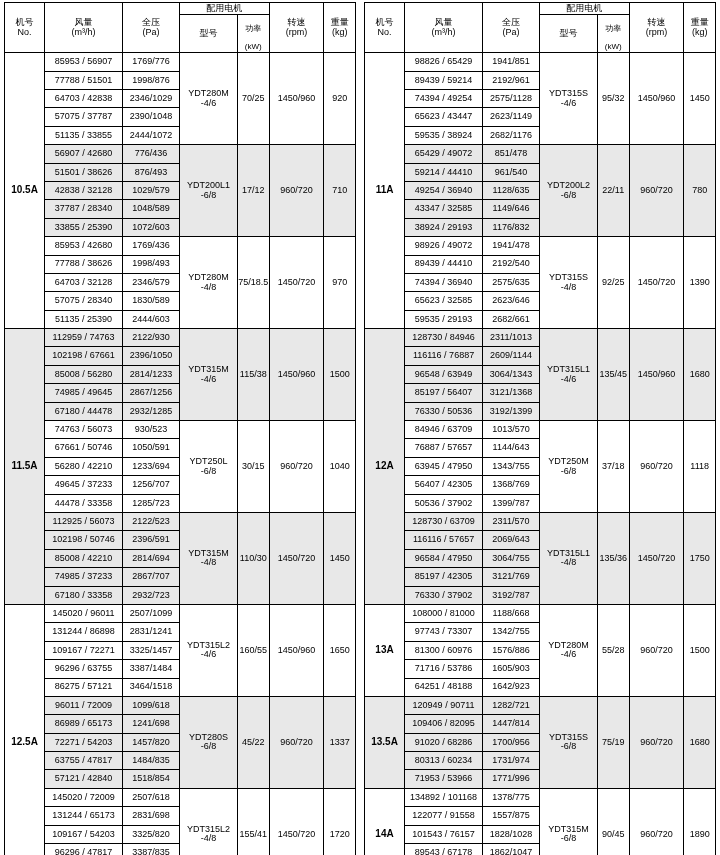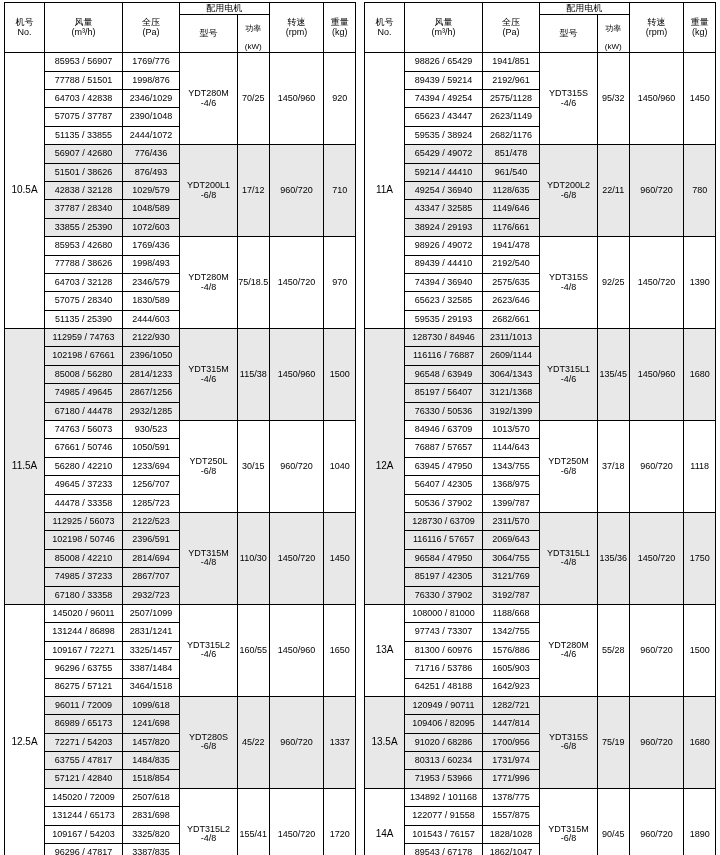--- a/index.html
+++ b/index.html
@@ -8,21 +8,21 @@
   .half{width:360px;height:855px;box-sizing:border-box;padding:2px 4px 8px 4px;}
   table{border-collapse:collapse;width:100%;table-layout:fixed;}
   td,th{border:1px solid #000;text-align:center;vertical-align:middle;font-size:9px;line-height:1.05;padding:0;}
   .hdr td{font-size:9px;font-weight:normal;padding:1px 0;}
   .hdr .l1{display:block;}
   .hdr .l2{display:block;}
   .row td{height:17.4px;}
   .shade{background:#e8e8e8;}
   .sub{font-size:8px;margin-top:9px;}
   .mot{font-size:9px;text-align:center;}
-  .grp{font-size:10px;}
+  .grp{font-size:10px;font-weight:bold;}
 </style>
 </head>
 <body>
 
 <div class="page">
   <div class="half">
     <table>
       <colgroup>
         <col style="width:38px">
           <col style="width:74px">
@@ -372,21 +372,21 @@
           <tr class="row shade">
             <td>49254 / 36940</td>
             <td>1128/635</td>
           </tr>
           <tr class="row shade">
             <td>43347 / 32585</td>
             <td>1149/646</td>
           </tr>
           <tr class="row shade">
             <td>38924 / 29193</td>
-            <td>1176/661</td>
+            <td>1176/832</td>
           </tr>
           <tr class="row">
             <td>98926 / 49072</td>
             <td>1941/478</td>
             <td rowspan="5" class="mot"><span>YDT315S</span><br><span>-4/8</span></td>
             <td rowspan="5">92/25</td>
             <td rowspan="5">1450/720</td>
             <td rowspan="5">1390</td>
           </tr>
           <tr class="row">
@@ -441,21 +441,21 @@
           <tr class="row">
             <td>76887 / 57657</td>
             <td>1144/643</td>
           </tr>
           <tr class="row">
             <td>63945 / 47950</td>
             <td>1343/755</td>
           </tr>
           <tr class="row">
             <td>56407 / 42305</td>
-            <td>1368/975</td>
+            <td>1368/769</td>
           </tr>
           <tr class="row">
             <td>50536 / 37902</td>
             <td>1399/787</td>
           </tr>
           <tr class="row shade">
             <td>128730 / 63709</td>
             <td>2311/570</td>
             <td rowspan="5" class="mot"><span>YDT315L1</span><br><span>-4/8</span></td>
             <td rowspan="5">135/36</td>

